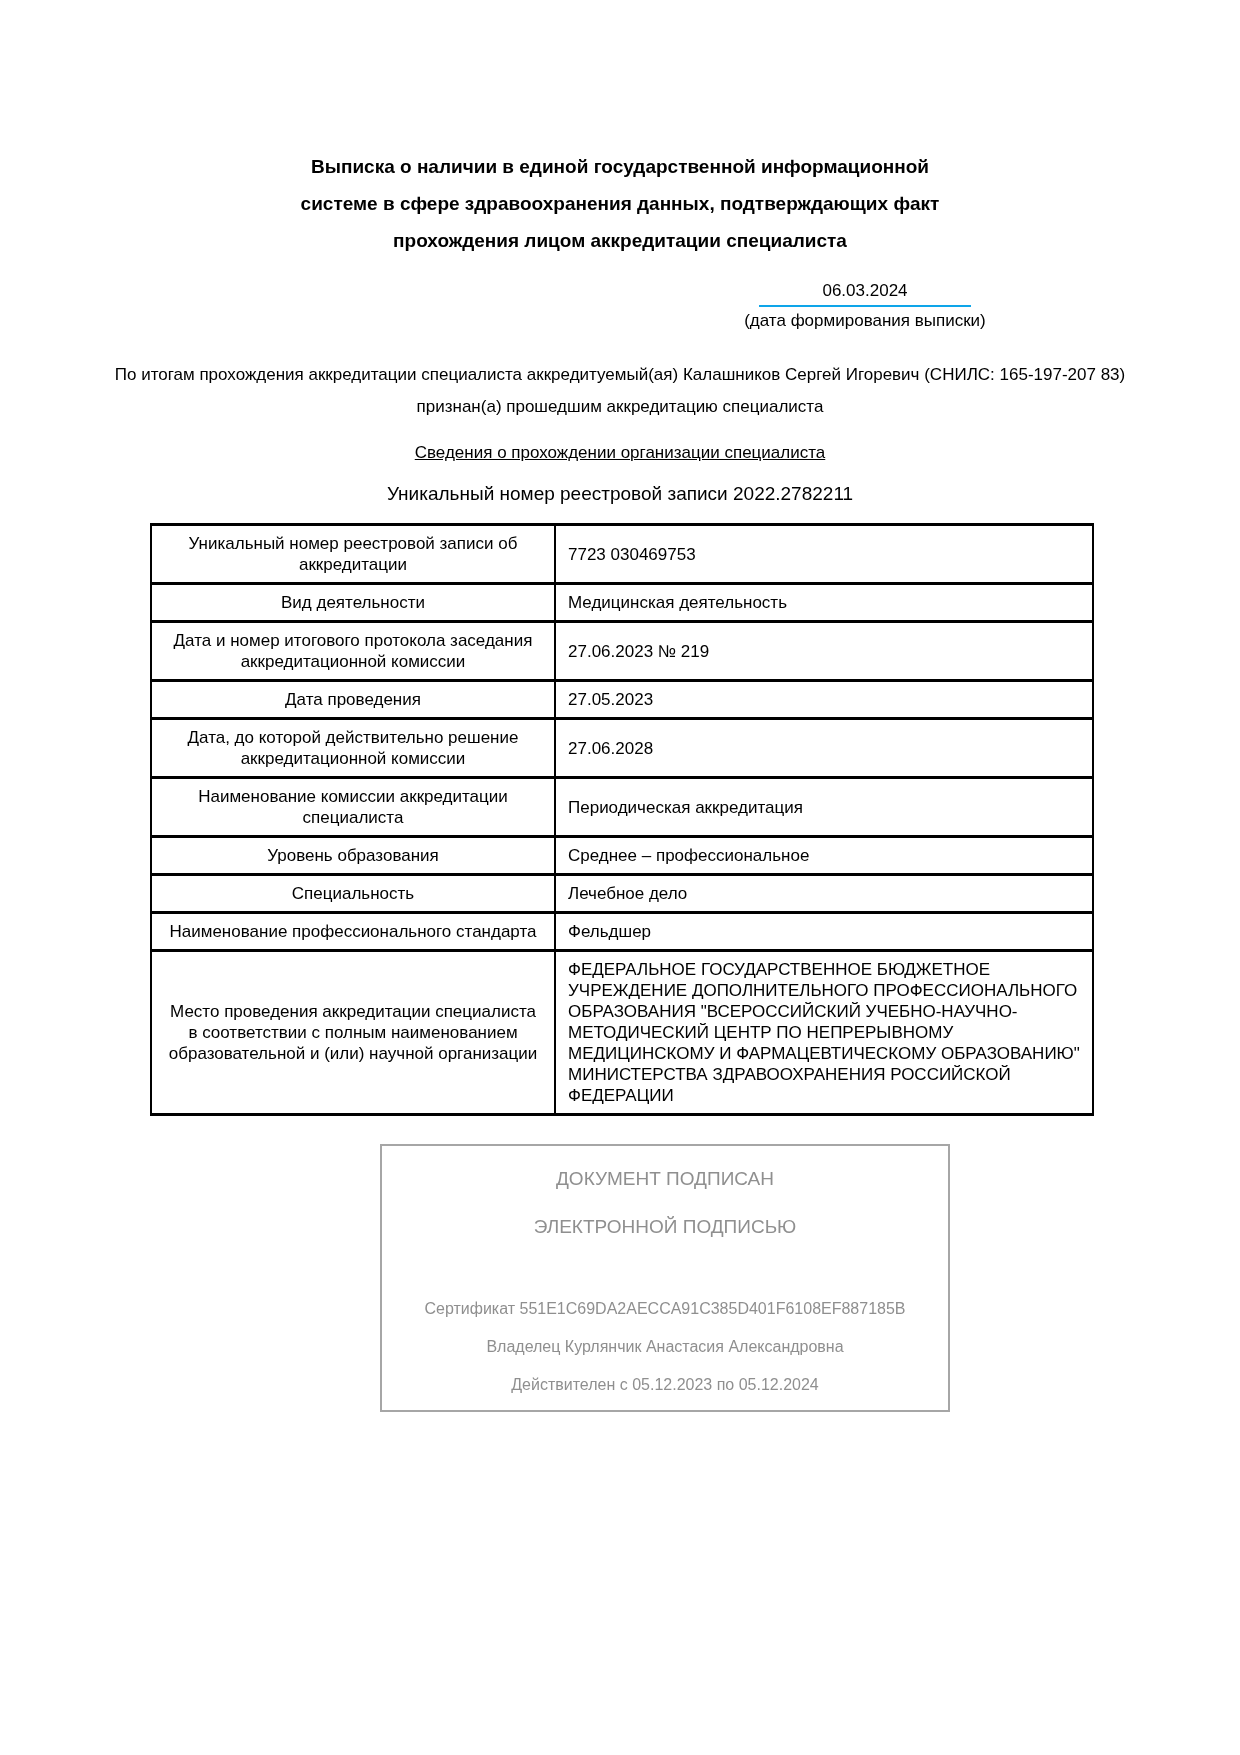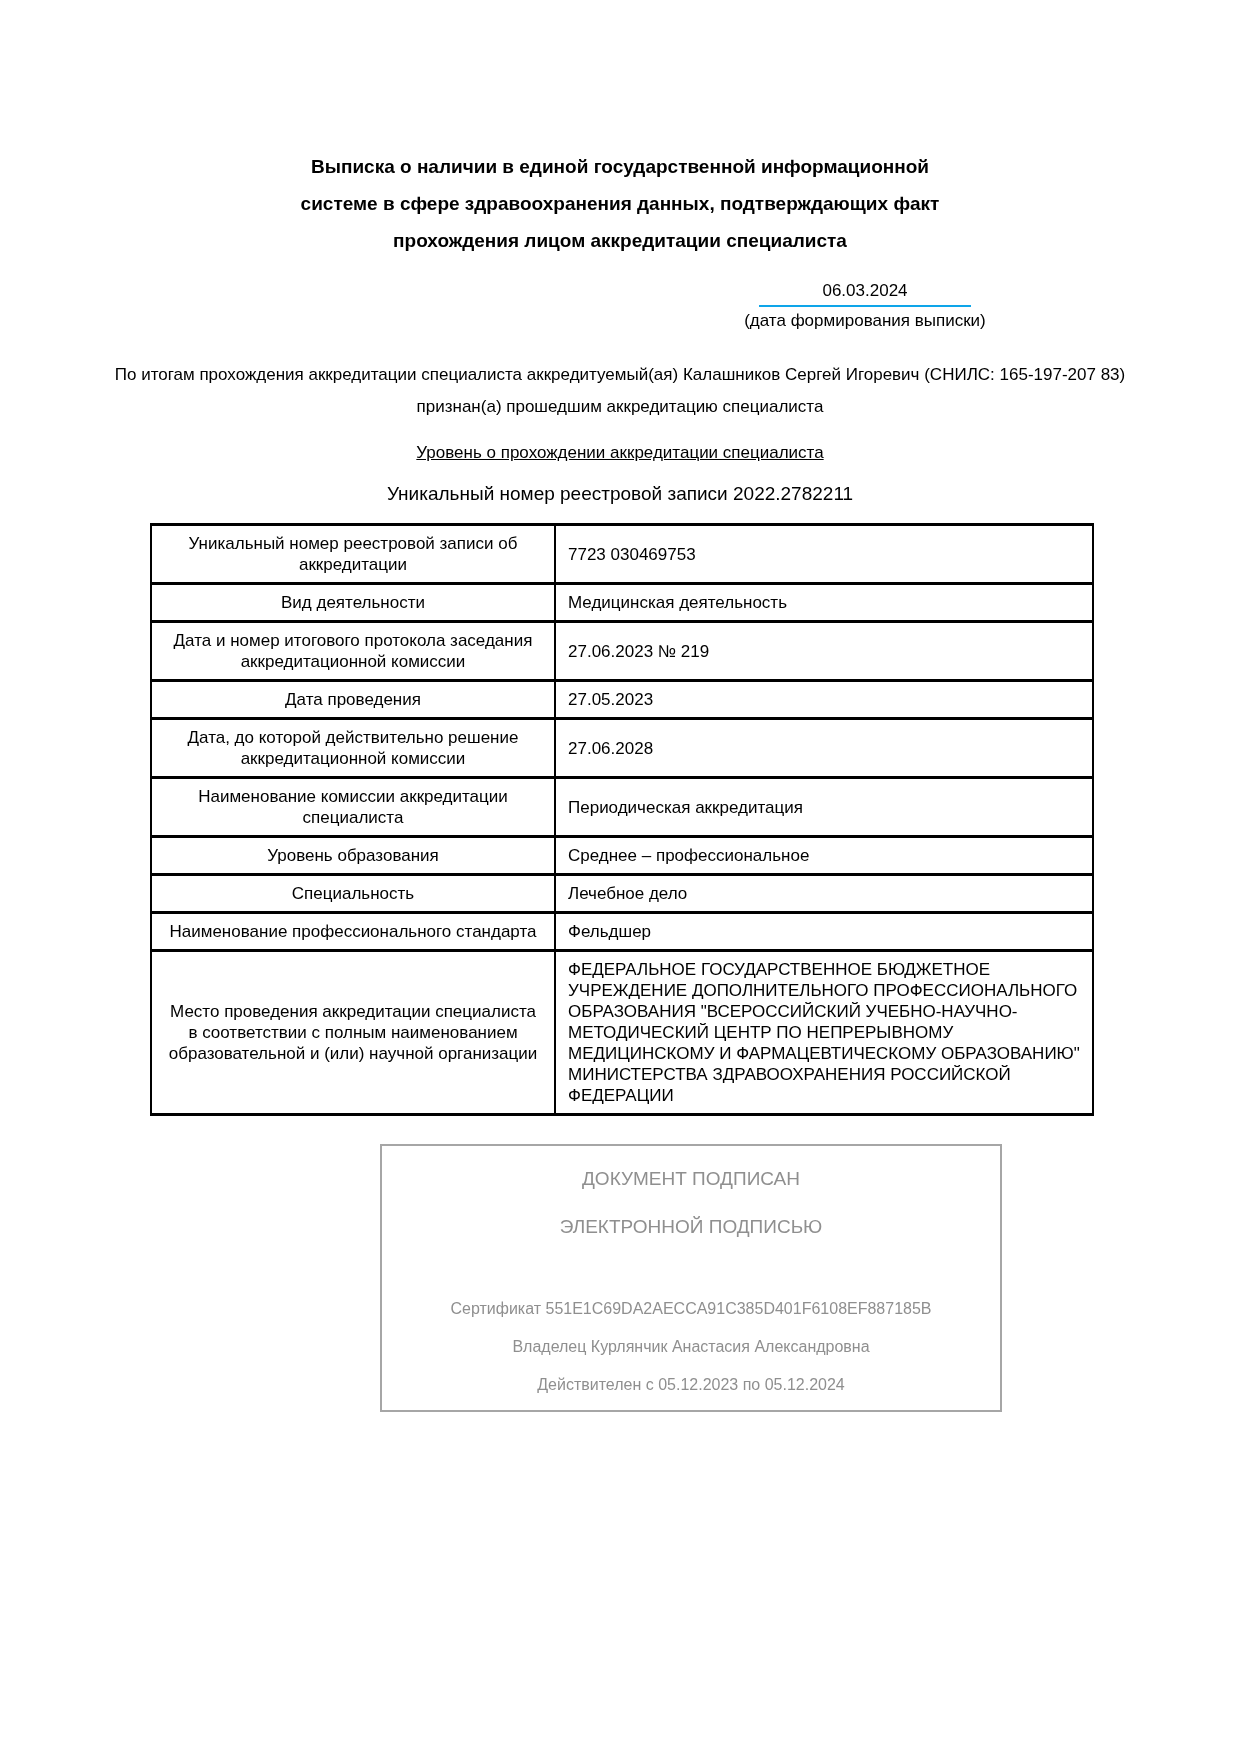--- a/index.html
+++ b/index.html
@@ -69,21 +69,21 @@
     border-top: 3px solid #000;
     border-bottom: 3px solid #000;
     padding: 7px 12px;
     line-height: 21px;
     vertical-align: middle;
     word-wrap: break-word;
   }
   td.label-cell { width: 378px; text-align: center; }
   .sig-box {
     margin: 28px 4px 0 380px;
-    width: 622px;
+    width: 570px;
     box-sizing: border-box;
     border: 2px solid #a6a6a6;
     padding: 22px 20px 12px 20px;
     color: #8f8f8f;
   }
   .sig-head {
     text-align: center;
     font-size: 19px;
     line-height: 22px;
   }
@@ -106,21 +106,21 @@
   <div class="date-block">
     <span class="date-value">06.03.2024</span>
     <div class="date-caption">(дата формирования выписки)</div>
   </div>
 
   <div class="intro">
     <div>По итогам прохождения аккредитации специалиста аккредитуемый(ая) Калашников Сергей Игоревич (СНИЛС: 165-197-207 83)</div>
     <div>признан(а) прошедшим аккредитацию специалиста</div>
   </div>
 
-  <div class="section-heading">Уровень о прохождении аккредитации специалиста</div>
+  <div class="section-heading">Сведения о прохождении организации специалиста</div>
 
   <div class="registry-heading">Уникальный номер реестровой записи 2022.2782211</div>
 
   <table class="acc-table">
     <tbody>
     <tr>
       <td class="label-cell">Уникальный номер реестровой записи об аккредитации</td>
       <td class="value-cell">7723 030469753</td>
     </tr>
 

